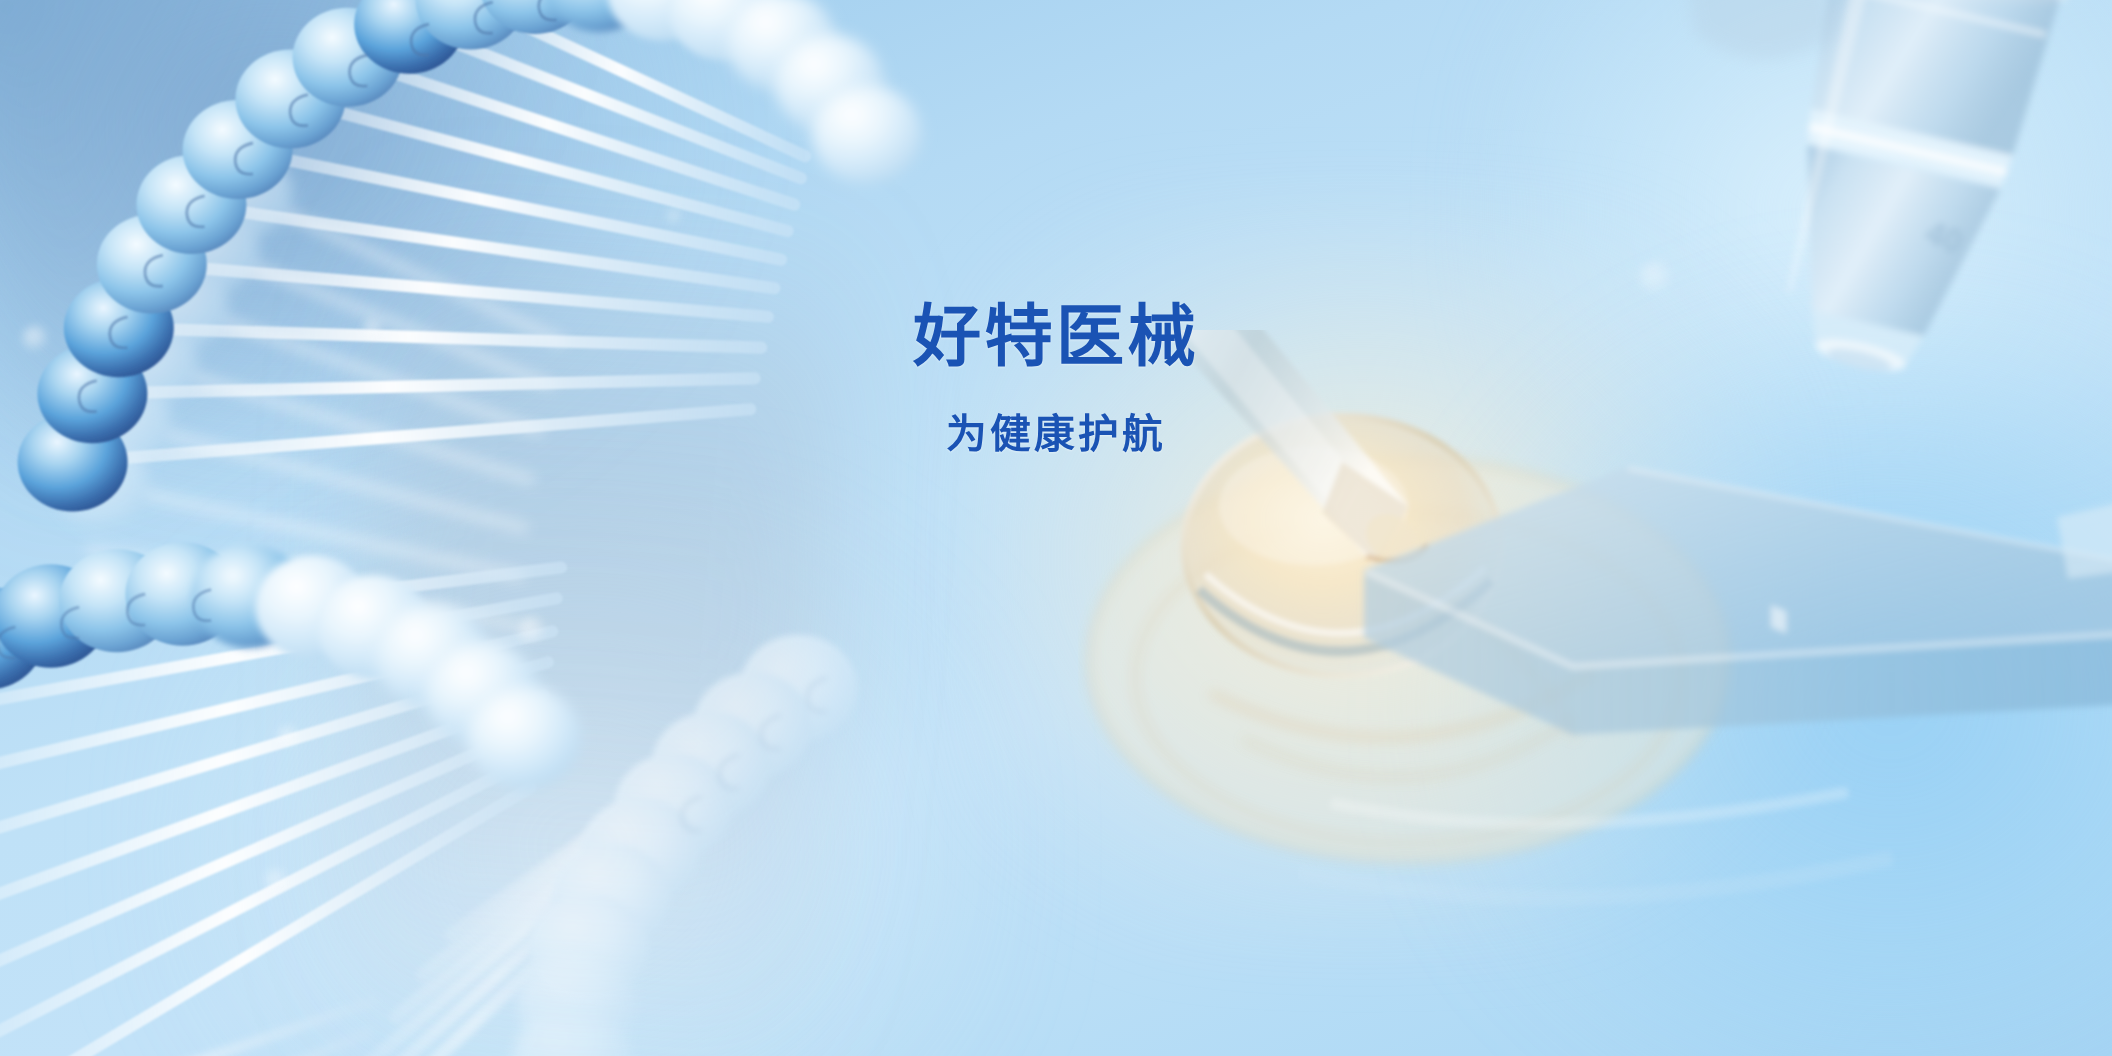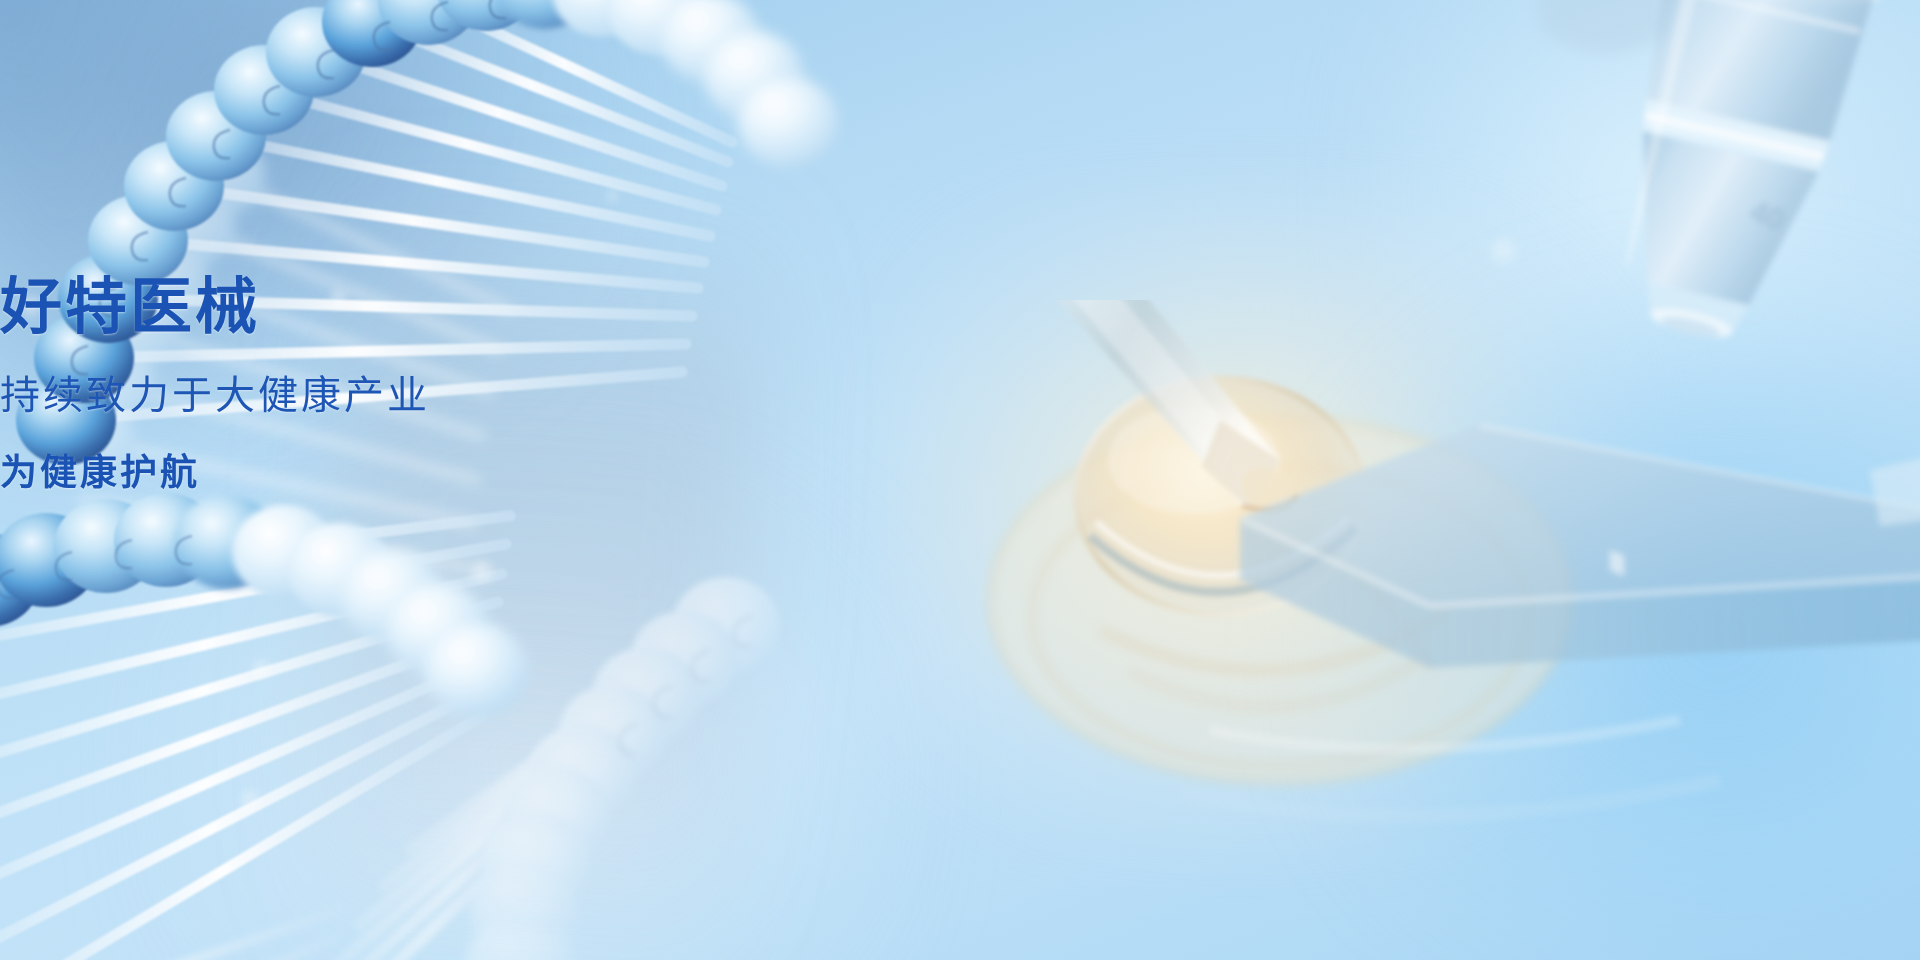--- a/index.html
+++ b/index.html
@@ -130,20 +130,21 @@
       rgba(255,255,255,0) 74%);
     filter: blur(4px);
     pointer-events: none;
   }
 
   
   .hero-text {
     position: absolute;
     left: 0; right: 0;
     top: 272px;
+    text-align: center;
     z-index: 40;
   }
   .hero-title {
     margin: 0;
     font-size: 62px;
     line-height: 1.12;
     font-weight: 700;
     letter-spacing: 3px;
     color: #1a53b4;
     text-shadow: 0 1px 2px rgba(255,255,255,0.45);
@@ -532,17 +533,16 @@
   <div class="bokeh" style="left:330px; top:290px;  width:18px; height:18px; opacity:.55;"></div>
   <div class="bokeh" style="left:470px; top:560px;  width:26px; height:26px; opacity:.62;"></div>
   <div class="bokeh" style="left:252px; top:660px;  width:20px; height:20px; opacity:.50;"></div>
   <div class="bokeh" style="left:240px; top:790px;  width:22px; height:22px; opacity:.45;"></div>
   <div class="bokeh" style="left:20px;  top:296px;  width:24px; height:24px; opacity:.58;"></div>
   <div class="bokeh" style="left:606px; top:190px;  width:14px; height:14px; opacity:.42;"></div>
   <div class="bokeh" style="left:1490px;top:238px;  width:30px; height:30px; opacity:.40;"></div>
 
   <div class="hero-text">
     <h1 class="hero-title">好特医械</h1>
-    <p class="hero-sub">持续致力于大健康产业</p>
     <p class="hero-slogan">为健康护航</p>
   </div>
 
 </div>
 
 </body></html>

